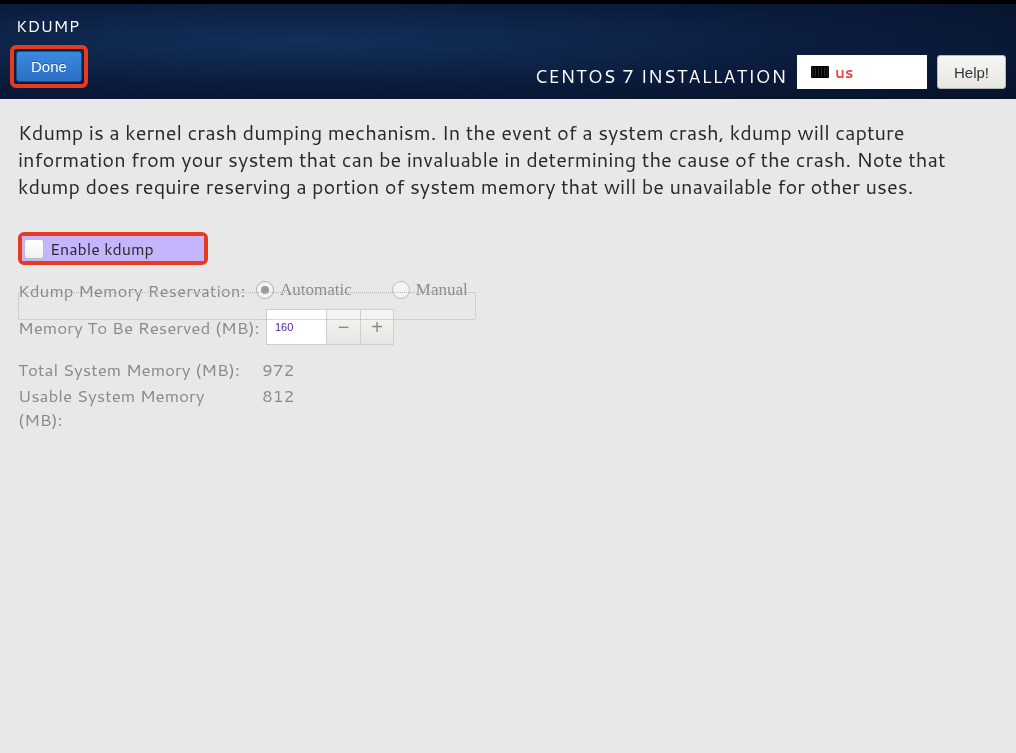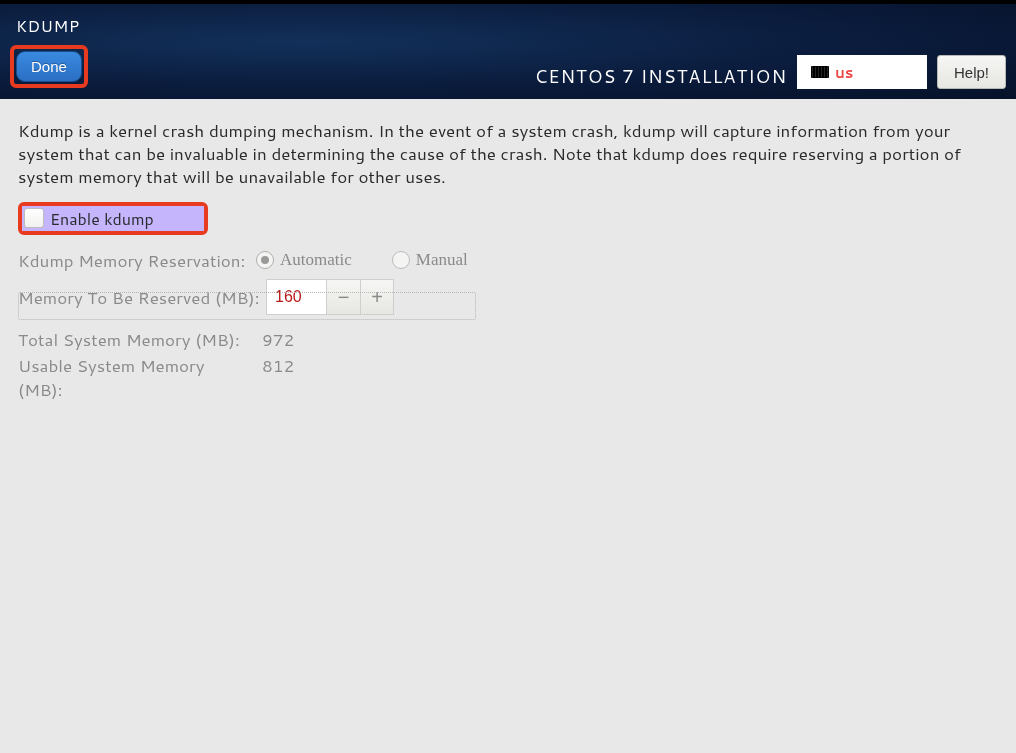--- a/index.html
+++ b/index.html
@@ -44,21 +44,21 @@
       display: inline-block;
       width: fit-content;
       margin-left: -4px;
     }
     .done-btn {
       background: linear-gradient(to bottom, #3a8ae0, #2a6fc4);
       border: 1px solid #1a4d8c;
       color: #fff;
       font-size: 15px;
       padding: 6px 14px;
-      border-radius: 9px;
+      border-radius: 3px;
       cursor: pointer;
       text-shadow: 0 -1px 0 rgba(0,0,0,0.3);
     }
     .header-right {
       display: flex;
       flex-direction: row;
       align-items: flex-end;
       gap: 10px;
     }
     .install-title {
@@ -109,24 +109,24 @@
       padding: 6px 16px;
       border-radius: 3px;
       height: 34px;
       cursor: pointer;
     }
     .content {
       padding: 20px 18px;
       color: #333;
     }
     .description {
-      font-size: 17px;
+      font-size: 20px;
       line-height: 1.35;
       color: #2a2a2a;
-      margin-bottom: 14px;
+      margin-bottom: 32px;
     }
     .enable-row-highlight {
       border: 4px solid #e83a1f;
       border-radius: 6px;
       padding: 0;
       width: 190px;
       display: inline-block;
       position: relative;
       z-index: 2;
     }
@@ -203,22 +203,22 @@
     .radio-label {
       font-size: 17px;
       color: #8a8a89;
     }
     .radio-item { display:flex; align-items:center; gap:6px; }
     .num-input {
       width: 60px;
       height: 36px;
       border: 1px solid #cfcfcd;
       background: #fff;
-      color: #b91c1c;
-      font-size: 16px;
+      color: #4c1d95;
+      font-size: 11px;
       padding: 0 8px;
       border-right: none;
     }
     .stepper-btn {
       width: 34px; height: 36px;
       border: 1px solid #cfcfcd;
       background: linear-gradient(to bottom,#f6f6f4,#e6e6e2);
       color: #8a8a89;
       font-size: 20px;
       line-height: 1;

